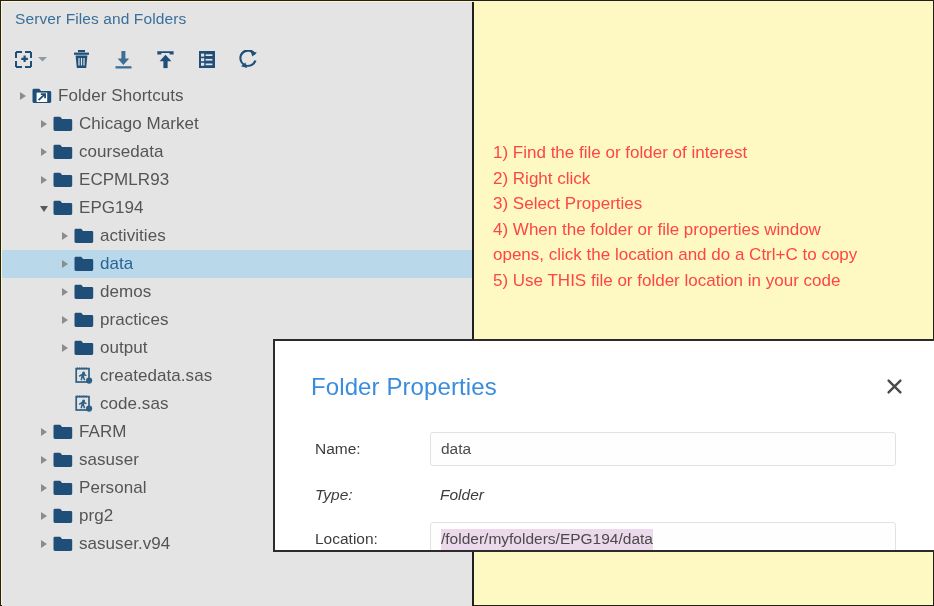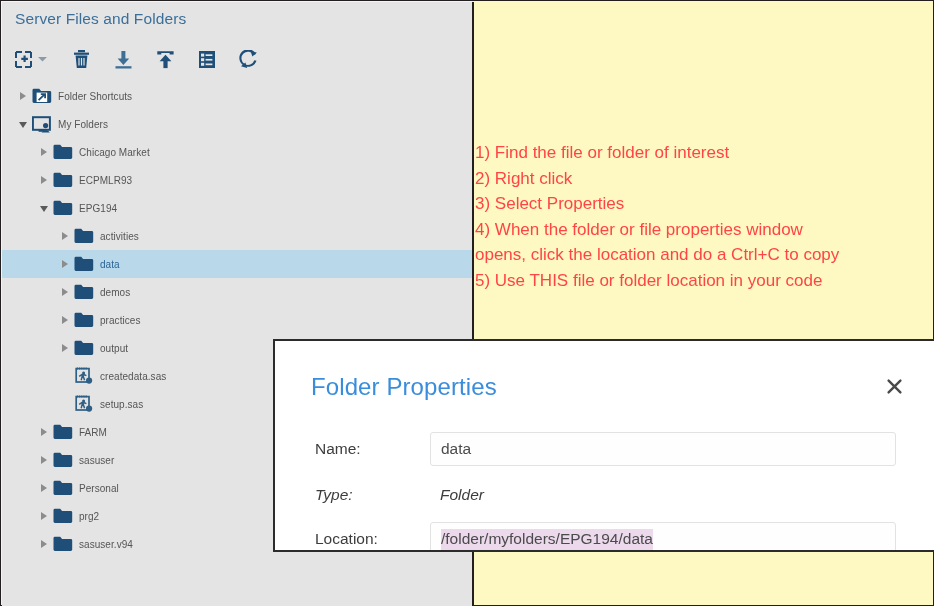--- a/index.html
+++ b/index.html
@@ -109,30 +109,30 @@
     width: 22px;
     min-width: 22px;
     height: 20px;
     display: flex;
     align-items: center;
     justify-content: flex-start;
     margin-left: 3px;
     margin-right: 4px;
   }
   .tlabel {
-    font-size: 10px;
+    font-size: 17px;
     color: #555555;
     letter-spacing: 0.05px;
   }
   .trow.selected .tlabel { color: #2a6496; }
 
   
   #instructions {
     position: absolute;
-    left: 474px;
+    left: 492px;
     top: 139px;
     width: 440px;
     color: #ff4444;
     font-size: 17px;
     line-height: 25.6px;
     font-family: "Liberation Sans", sans-serif;
   }
   #instructions .iline { white-space: nowrap; }
 
   
@@ -301,45 +301,42 @@
           <div class="ticon">
             <svg width="20" height="16" viewBox="0 0 20 16">
               <path d="M0.5 2.2 A1.4 1.4 0 0 1 1.9 0.8 H7.2 L9.1 2.9 H17.8 A1.4 1.4 0 0 1 19.2 4.3 V13.6 A1.4 1.4 0 0 1 17.8 15 H1.9 A1.4 1.4 0 0 1 0.5 13.6 Z" fill="#1f4f78"></path>
               <rect x="4.6" y="4.6" width="10.6" height="9.4" fill="#ffffff"></rect>
               <path d="M6.6 12.2 L12.6 6.4 M8.8 6.1 H13.1 V10.3" stroke="#1f4f78" stroke-width="1.8" fill="none"></path>
             </svg>
           </div>
           <div class="tlabel">Folder Shortcuts</div>
         </div>
         <div class="trow">
-          <div style="width: 14px; min-width: 14px; height: 1px;"></div>
-          <div class="twist">
-            <div class="tri-down"></div>
-          </div>
-          <div class="ticon">
-            <svg width="20" height="17" viewBox="0 0 20 17">
-              <rect x="0.9" y="1.2" width="17" height="12.6" fill="none" stroke="#1f4f78" stroke-width="2"></rect>
-              <rect x="6.6" y="13.8" width="5.6" height="2" fill="#1f4f78"></rect>
-              <circle cx="13.6" cy="9.6" r="2.6" fill="#1f4f78"></circle>
-              <path d="M9.6 16.4 A4.6 4.6 0 0 1 17.8 16.4 Z" fill="#1f4f78"></path>
-            </svg>
-          </div>
-          <div class="tlabel">My Folders</div>
-        </div>
-        <div class="trow">
           <div style="width: 35px; min-width: 35px; height: 1px;"></div>
           <div class="twist">
             <div class="tri-right"></div>
           </div>
           <div class="ticon">
             <svg width="20" height="16" viewBox="0 0 20 16">
               <path d="M0.5 2.2 A1.4 1.4 0 0 1 1.9 0.8 H7.2 L9.1 2.9 H17.8 A1.4 1.4 0 0 1 19.2 4.3 V13.6 A1.4 1.4 0 0 1 17.8 15 H1.9 A1.4 1.4 0 0 1 0.5 13.6 Z" fill="#1f4f78"></path>
             </svg>
           </div>
           <div class="tlabel">Chicago Market</div>
+        </div>
+        <div class="trow">
+          <div style="width: 35px; min-width: 35px; height: 1px;"></div>
+          <div class="twist">
+            <div class="tri-right"></div>
+          </div>
+          <div class="ticon">
+            <svg width="20" height="16" viewBox="0 0 20 16">
+              <path d="M0.5 2.2 A1.4 1.4 0 0 1 1.9 0.8 H7.2 L9.1 2.9 H17.8 A1.4 1.4 0 0 1 19.2 4.3 V13.6 A1.4 1.4 0 0 1 17.8 15 H1.9 A1.4 1.4 0 0 1 0.5 13.6 Z" fill="#1f4f78"></path>
+            </svg>
+          </div>
+          <div class="tlabel">coursedata</div>
         </div>
         <div class="trow">
           <div style="width: 35px; min-width: 35px; height: 1px;"></div>
           <div class="twist">
             <div class="tri-right"></div>
           </div>
           <div class="ticon">
             <svg width="20" height="16" viewBox="0 0 20 16">
               <path d="M0.5 2.2 A1.4 1.4 0 0 1 1.9 0.8 H7.2 L9.1 2.9 H17.8 A1.4 1.4 0 0 1 19.2 4.3 V13.6 A1.4 1.4 0 0 1 17.8 15 H1.9 A1.4 1.4 0 0 1 0.5 13.6 Z" fill="#1f4f78"></path>
             </svg>
@@ -441,21 +438,21 @@
           </div>
           <div class="ticon">
             <svg width="19" height="18" viewBox="0 0 19 18">
               <rect x="2.2" y="1.6" width="12.8" height="13.4" fill="none" stroke="#2e5f85" stroke-width="1.7"></rect>
               <path d="M3.4 0.4 V2.6 M5.6 0.4 V2.6 M7.8 0.4 V2.6 M10 0.4 V2.6 M12.2 0.4 V2.6" stroke="#2e5f85" stroke-width="1.2"></path>
               <path d="M9.6 4.6 A1.5 1.5 0 1 1 9.59 4.6 Z" fill="#2e5f85"></path>
               <path d="M8.6 7 L5.2 9.4 M8.6 7 L12.4 8.6 M8.6 7.6 L7.2 13.2 M8.6 7.6 L10.6 13.2" stroke="#2e5f85" stroke-width="1.5" fill="none"></path>
               <circle cx="15.1" cy="13.6" r="3.1" fill="#2e5f85"></circle>
             </svg>
           </div>
-          <div class="tlabel">setup.sas</div>
+          <div class="tlabel">code.sas</div>
         </div>
         <div class="trow">
           <div style="width: 35px; min-width: 35px; height: 1px;"></div>
           <div class="twist">
             <div class="tri-right"></div>
           </div>
           <div class="ticon">
             <svg width="20" height="16" viewBox="0 0 20 16">
               <path d="M0.5 2.2 A1.4 1.4 0 0 1 1.9 0.8 H7.2 L9.1 2.9 H17.8 A1.4 1.4 0 0 1 19.2 4.3 V13.6 A1.4 1.4 0 0 1 17.8 15 H1.9 A1.4 1.4 0 0 1 0.5 13.6 Z" fill="#1f4f78"></path>
             </svg>

